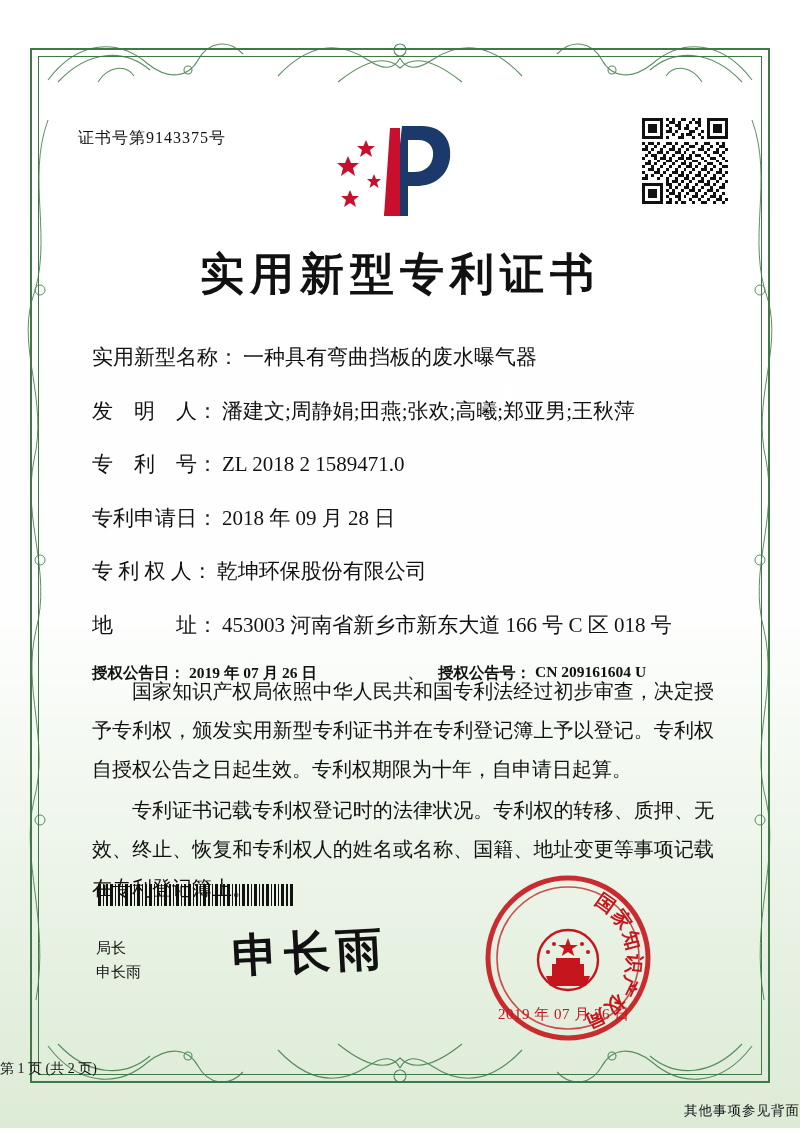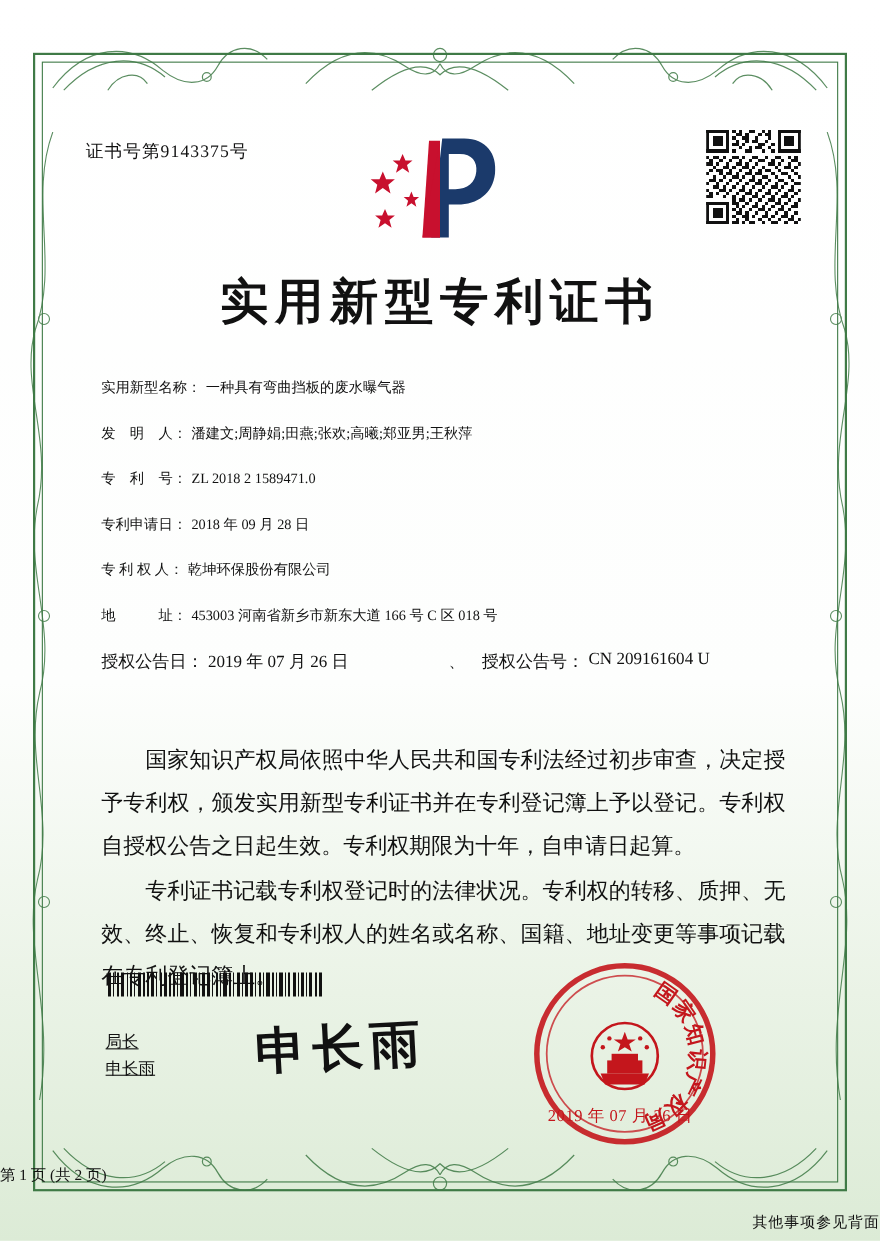--- a/index.html
+++ b/index.html
@@ -104,21 +104,21 @@
   
   .fields {
     position: absolute;
     left: 92px; top: 342px;
     width: 620px;
   }
   .field-row {
     display: flex;
     align-items: baseline;
     margin-bottom: 22px;
-    font-size: 13px;
+    font-size: 21px;
     line-height: 1.5;
   }
   .field-label {
     flex: 0 0 auto;
     white-space: pre;
     color: #111;
   }
   .field-colon {
     flex: 0 0 auto;
     padding: 0 4px 0 0;
@@ -126,20 +126,21 @@
   .field-value {
     flex: 1 1 auto;
     color: #111;
   }
 
   .row-double {
     display: flex;
     align-items: center;
     font-size: 15.5px;
     margin-bottom: 18px;
+    font-weight: bold;
   }
   .row-double .left-part { width: 300px; display: flex; }
   .row-double .tick {
     width: 46px;
     text-align: center;
     color: #222;
     font-size: 14px;
   }
   .row-double .right-part { display: flex; }
 
@@ -165,21 +166,20 @@
     width: 196px; height: 22px;
   }
 
   
   .sig-block {
     position: absolute;
     left: 96px; top: 936px;
     font-size: 15px;
     line-height: 1.6;
     color: #111;
-    text-decoration: underline;
   }
   .signature {
     position: absolute;
     left: 232px; top: 922px;
     font-size: 46px;
     font-family: "DejaVu Serif", "Liberation Serif", serif;
     color: #111;
     letter-spacing: 6px;
     transform: rotate(-3deg);
     font-weight: 600;

